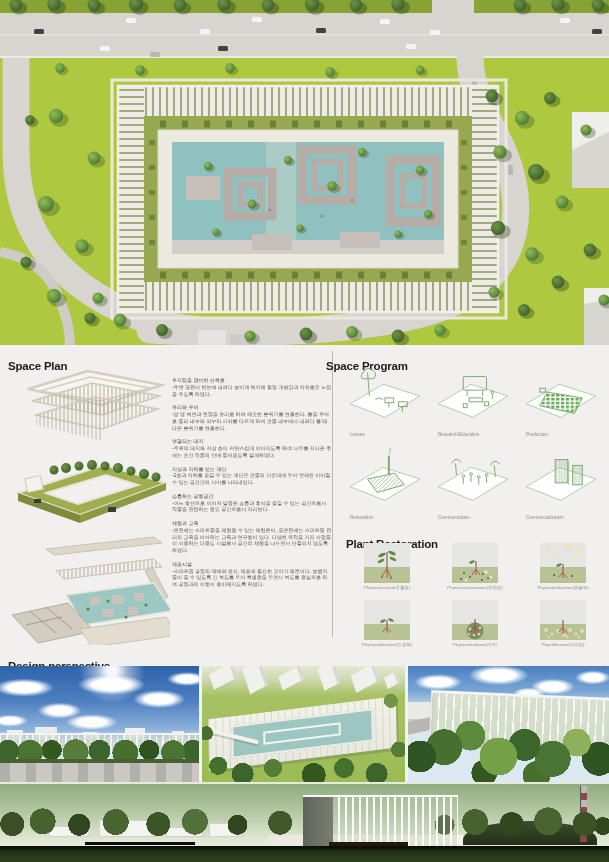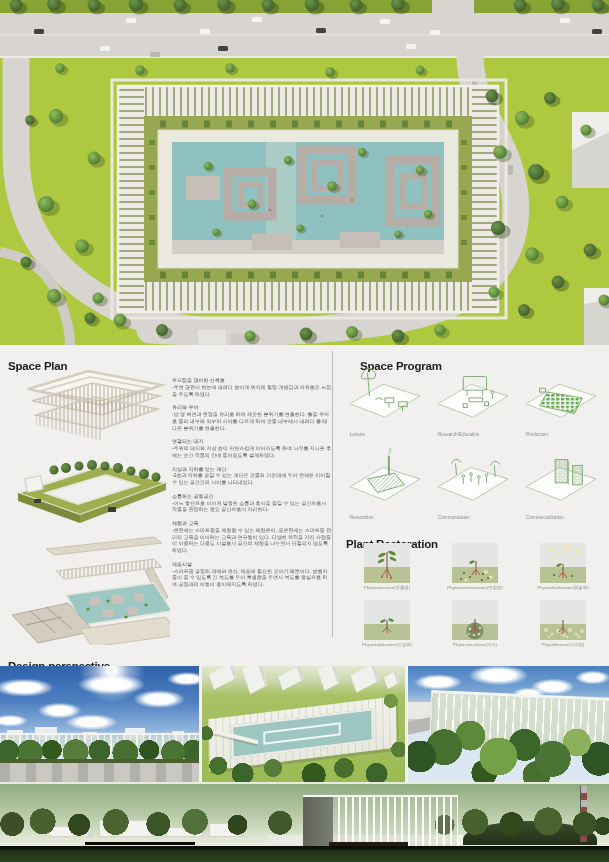--- a/index.html
+++ b/index.html
@@ -8,21 +8,21 @@
   .poster *{box-sizing:border-box;}
   section{position:absolute;left:0;width:609px;}
 
   
   #aerial{top:0;height:345px;}
 
   
   #panel{top:345px;height:303px;background:#f1f0ee;}
   .h2{position:absolute;font-size:11.5px;font-weight:700;color:#1c1c1a;letter-spacing:-.2px;}
   #sp-title{left:8px;top:5px;}
-  #prog-title{left:360px;top:5px;}
+  #prog-title{left:326px;top:5px;}
   #plant-title{left:346px;top:183px;}
   .vdiv{position:absolute;left:332px;top:6px;width:1px;height:286px;background:#b8b8b5;}
 
   .diag{position:absolute;}
   #d1{left:10px;top:22px;}
   #d2{left:8px;top:104px;}
   #d3{left:6px;top:190px;}
 
   .sp-text{position:absolute;left:172px;top:32px;width:160px;color:#4c4c4a;
            font-size:5px;line-height:1.35;}

